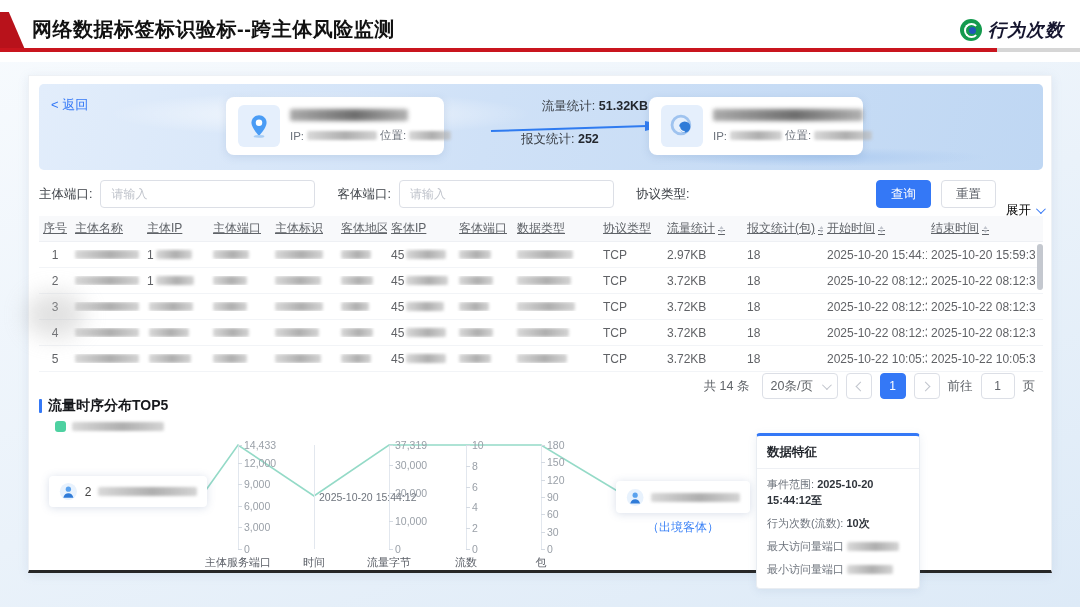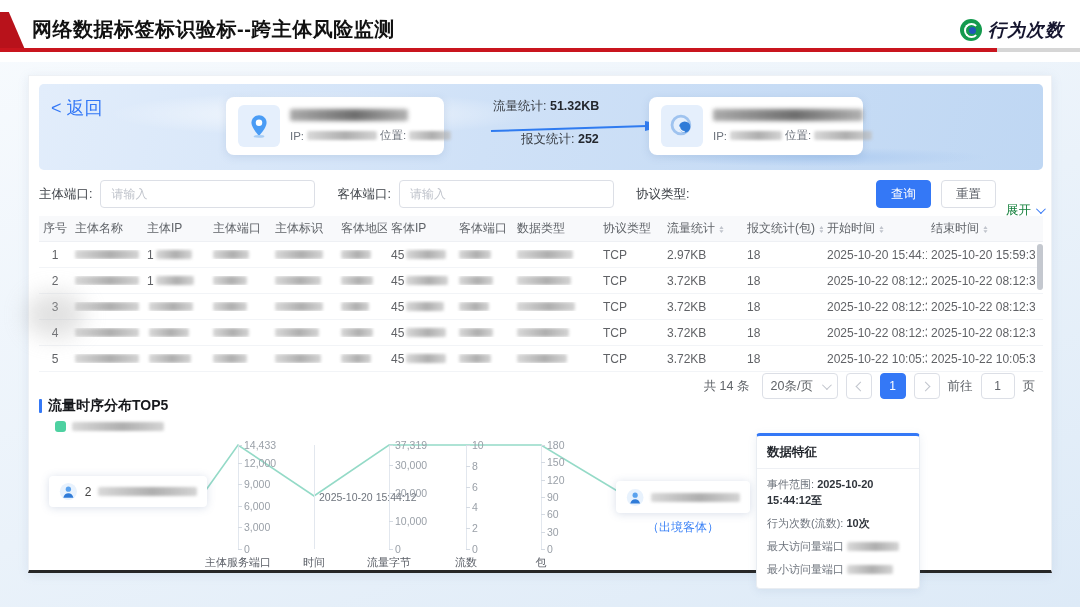--- a/index.html
+++ b/index.html
@@ -36,57 +36,57 @@
   .wm-blob { position:absolute; left:-4px; top:216px; width:60px; height:46px; border-radius:50%;
     background:#b5b5b5; filter:blur(11px); opacity:.4; }
 
   
   .banner { position:absolute; left:10px; top:8px; width:1004px; height:86px; border-radius:5px;
     background:
       radial-gradient(closest-side at 28% 35%, rgba(255,255,255,.8), transparent 75%),
       radial-gradient(closest-side at 78% 85%, rgba(168,200,240,.75), transparent 75%),
       linear-gradient(105deg,#e2edfb 0%,#cfe1f7 45%,#bfd7f3 100%);
   }
-  .back-link { position:absolute; left:12px; top:12px; font-size:18px; color:#3478f6; cursor:pointer; text-decoration:none; }
+  .back-link { position:absolute; left:12px; top:12px; font-size:13px; color:#3478f6; cursor:pointer; text-decoration:none; }
   .ent-card { position:absolute; top:13px; height:58px; background:#fff; border-radius:8px;
     box-shadow:0 2px 8px rgba(90,120,170,.18); display:flex; align-items:center; padding:0 12px; gap:10px; }
   .ent-card.left  { left:187px; width:218px; }
   .ent-card.right { left:610px; width:214px; }
   .ent-icon { width:42px; height:42px; border-radius:6px; background:#e5effc; display:flex; align-items:center; justify-content:center; flex:0 0 auto; }
   .ent-body { display:flex; flex-direction:column; gap:7px; }
   .ent-line { font-size:11.5px; color:#6d737c; display:flex; align-items:center; gap:3px; white-space:nowrap; }
   .stats { position:absolute; left:448px; top:14px; width:210px; }
   .stat-line { font-size:12.5px; color:#3a3f46; white-space:nowrap; }
   .stat-line b { color:#23272e; }
-  .stat-line.l1 { margin-left:6px; }
+  .stat-line.l1 { margin-left:6px;text-align:center; }
   .stat-line.l2 { margin-left:34px; margin-top:16px; }
   .stat-arrow { position:absolute; left:0; top:22px; }
 
   
   .filters { position:absolute; left:10px; top:104px; width:1004px; height:28px; display:flex; align-items:center; }
   .f-label { font-size:12.5px; color:#3c4046; margin-right:8px; white-space:nowrap; }
   .f-input { width:215px; height:28px; border:1px solid #dcdfe6; border-radius:4px; padding:0 10px;
     font-size:12px; color:#333; outline:none; font-family:inherit; }
   .f-input::placeholder { color:#c0c4cc; }
   .f-sel { width:140px; height:28px; border:1px solid #dcdfe6; border-radius:4px; padding:0 10px;
     font-size:12px; color:#c0c4cc; display:flex; align-items:center; justify-content:space-between; background:#fff; cursor:pointer; }
   .gap22 { margin-right:22px; }
   .f-actions { margin-left:auto; display:flex; align-items:center; gap:10px; }
   .btn { height:28px; padding:0 14px; border-radius:4px; font-size:12.5px; display:flex; align-items:center; cursor:pointer; }
   .btn.primary { background:#3478f6; color:#fff; border:1px solid #3478f6; }
   .btn.plain { background:#fff; color:#5a5e66; border:1px solid #dcdfe6; }
-  .link-expand { font-size:12.5px; color:#15803d; display:flex; align-items:center; gap:5px; cursor:pointer;margin-top:32px; }
+  .link-expand { font-size:12.5px; color:#000000; display:flex; align-items:center; gap:5px; cursor:pointer;margin-top:32px; }
   .chev { width:7px; height:7px; border-right:1.5px solid #c0c4cc; border-bottom:1.5px solid #c0c4cc; transform:rotate(45deg) translateY(-2px); }
   .chev.blue { border-color:#3478f6; }
   .chev.left  { transform:rotate(135deg); margin-left:3px; }
   .chev.right { transform:rotate(-45deg); margin-right:3px; }
 
   
   .tbl { position:absolute; left:10px; top:140px; width:1004px; font-size:12px; }
-  .thead { display:flex; align-items:center; height:26px; background:#f8f9fb; color:#5f6368; border-bottom:1px solid #eef0f4; }
+  .thead { display:flex; align-items:center; height:26px; background:#f8f9fb; color:#5f6368; border-bottom:1px solid #eef0f4;text-decoration:underline; }
   .tr { display:flex; align-items:center; height:26px; border-bottom:1px solid #f2f4f7; color:#606266; }
   .th,.td { padding:0 4px; white-space:nowrap; overflow:hidden; display:flex; align-items:center; }
   .c0{width:32px;justify-content:center;} .c1{width:72px;} .c2{width:66px;} .c3{width:62px;}
   .c4{width:66px;} .c5{width:50px;} .c6{width:68px;} .c7{width:58px;} .c8{width:86px;}
   .c9{width:64px;} .c10{width:80px;} .c11{width:80px;} .c12{width:104px;} .c13{width:108px;}
   .sort { display:inline-flex; flex-direction:column; margin-left:4px; line-height:4px; }
   .sort i { font-style:normal; font-size:5px; color:#c0c4cc; transform:scaleX(1.4); }
   .pfx { margin-right:2px; }
   .scroll-thumb { position:absolute; left:1008px; top:168px; width:6px; height:46px; border-radius:3px; background:#c4c8cf; }
 

